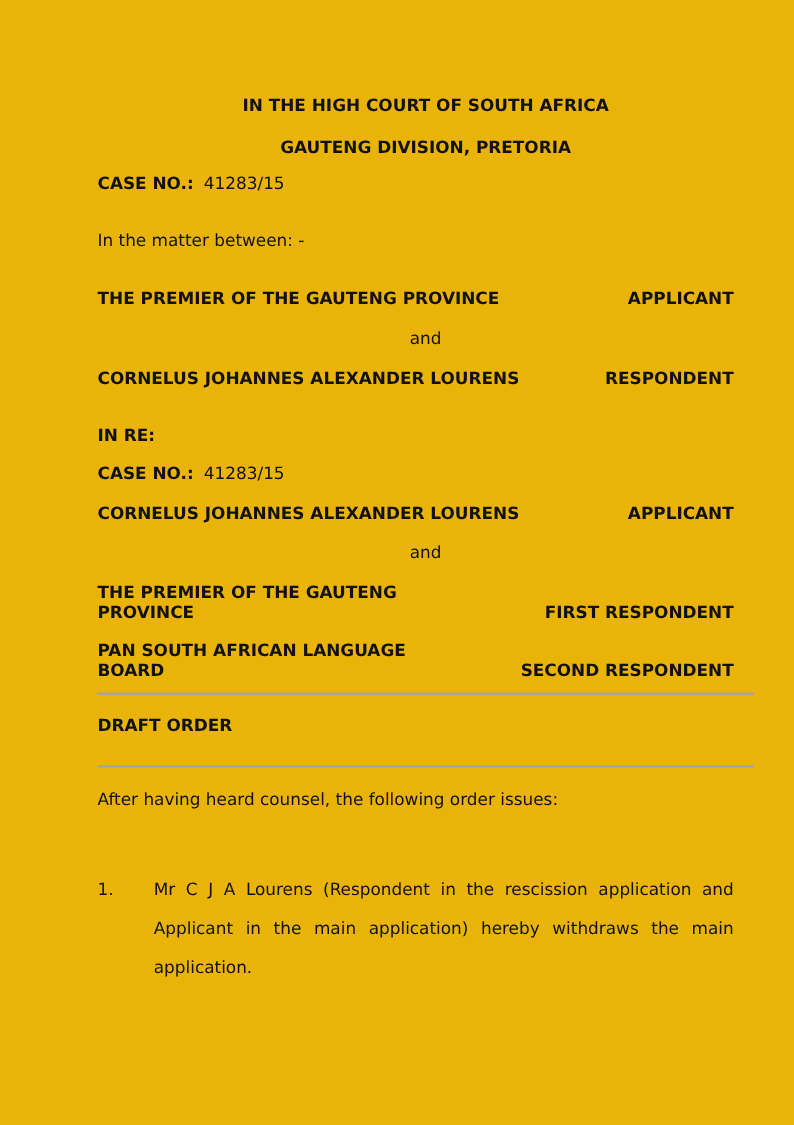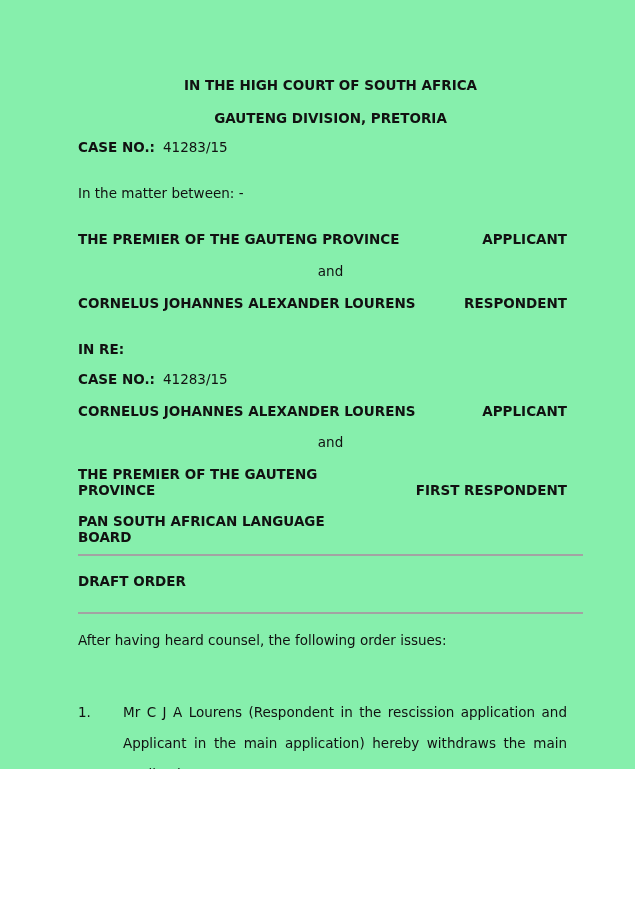--- a/index.html
+++ b/index.html
@@ -1,26 +1,26 @@
 <!DOCTYPE html>
 <html><head>
 <meta charset="utf-8">
 <style>
   * { margin: 0; padding: 0; box-sizing: border-box; }
   html, body { background: #ffffff; }
   .page {
     position: relative;
     width: 635px;
-    height: 769px;
-    background: #86efac;
+    height: 900px;
+    background: #eab308;
     color: #111111;
     font-family: "DejaVu Sans", "Liberation Sans", sans-serif;
     font-size: 13.5px;
     line-height: 16px;
-    padding: 77px 52px 0 78px;
+    padding: 77px 32px 0 78px;
     overflow: hidden;
   }
   .b { font-weight: bold; }
   .head-center {
     text-align: center;
     font-weight: bold;
     margin-top: 17px;
   }
   .head-center.first { margin-top: 0; }
   .case-row {
@@ -117,20 +117,21 @@
 
   <div class="and-row" style="margin-top:15px">and</div>
 
   <div class="party-row wrap2 mt16">
     <div class="pname">THE PREMIER OF THE GAUTENG PROVINCE</div>
     <div class="prole">FIRST RESPONDENT</div>
   </div>
 
   <div class="party-row wrap2 mt15">
     <div class="pname">PAN SOUTH AFRICAN LANGUAGE BOARD</div>
+    <div class="prole">SECOND RESPONDENT</div>
   </div>
 
   <hr class="rule rule-top">
 
   <div class="section-title">DRAFT ORDER</div>
 
   <hr class="rule rule-bottom">
 
   <div class="preamble">After having heard counsel, the following order issues:</div>
 

